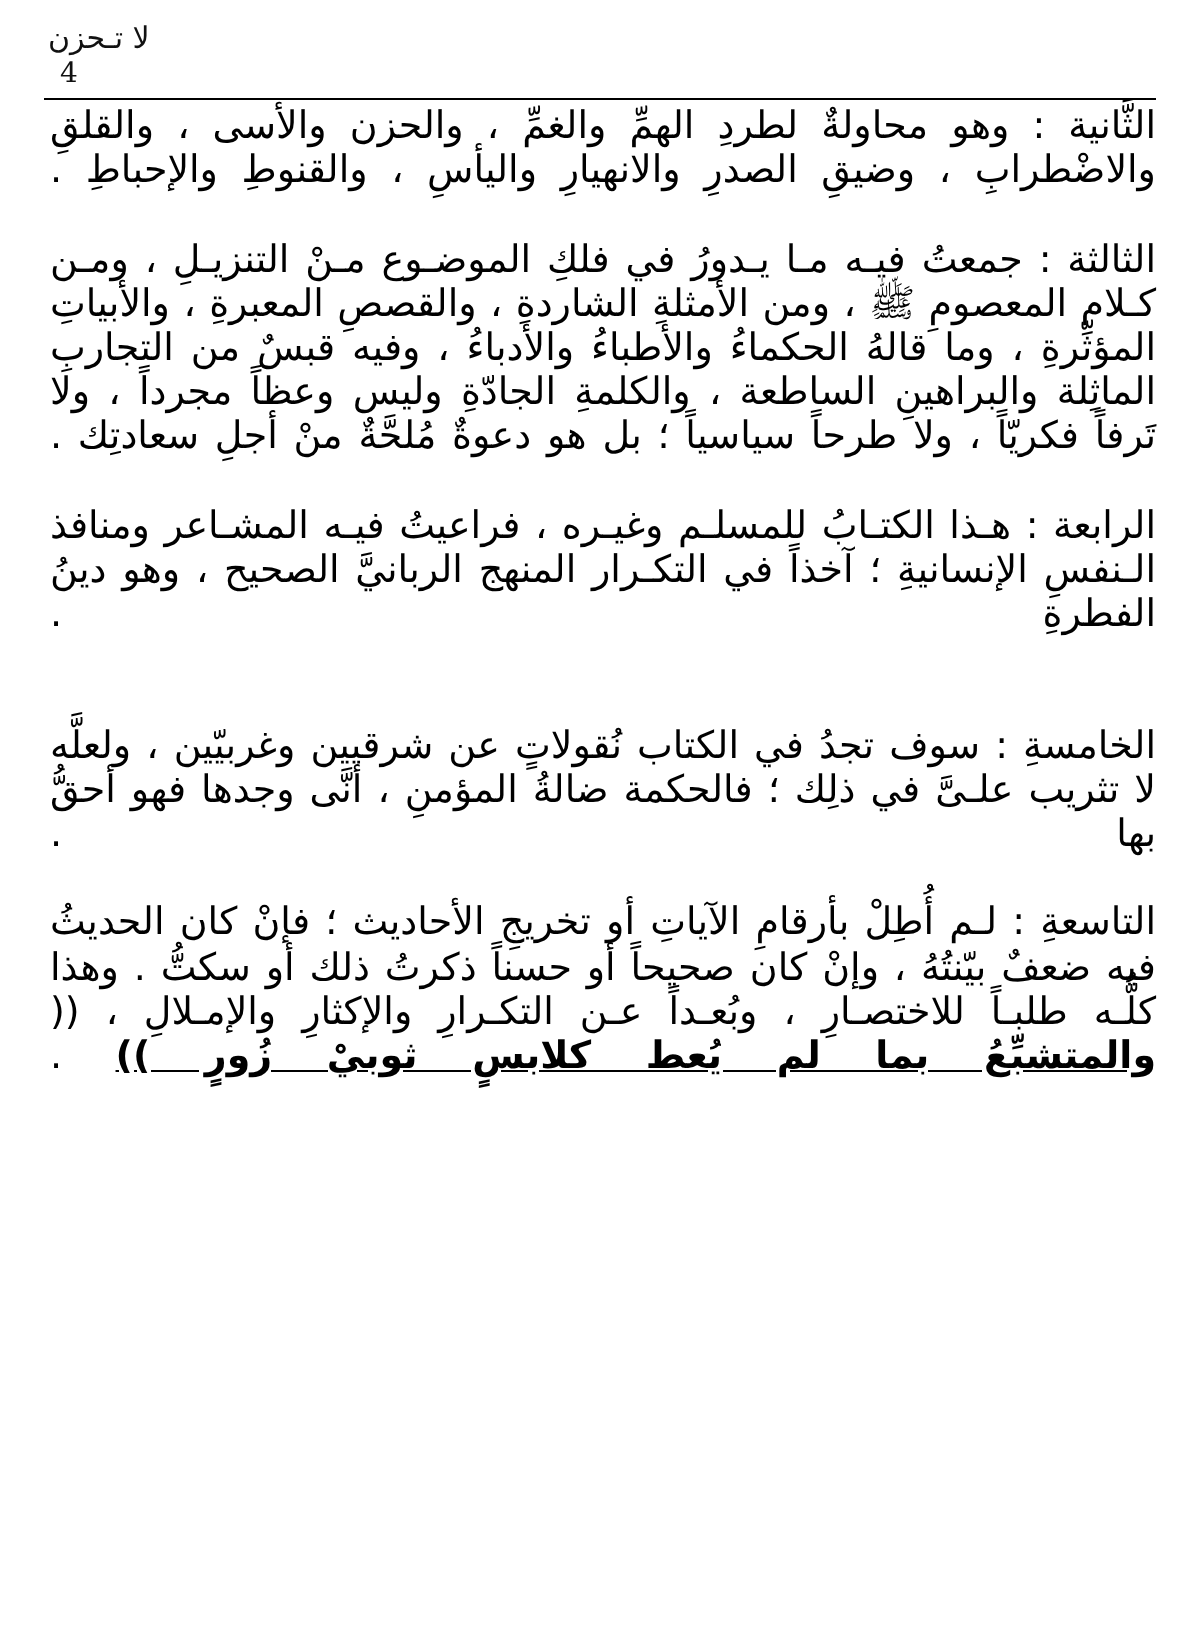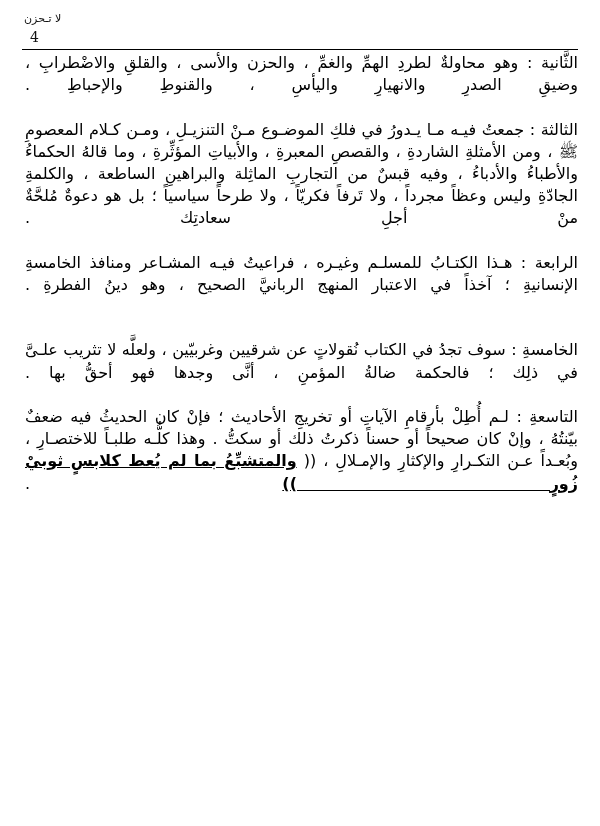--- a/index.html
+++ b/index.html
@@ -25,21 +25,21 @@
     position: relative;
     background: #fff;
   }
 
   
   .header-zone {
     padding: 10px 24px 0 24px;
     text-align: left;      
   }
   .running-title {
-    font-size: 11px;
+    font-size: 15px;
     line-height: 18px;
     letter-spacing: 0.5px;
     direction: rtl;
     text-align: left;
     unicode-bidi: isolate;
     color: #111;
   }
   .folio {
     font-size: 14px;
     line-height: 19px;
@@ -58,21 +58,21 @@
 
   
   .body-zone {
     padding: 2px 22px 0 25px;
     direction: rtl;
   }
 
   p.para {
     margin: 0;
     padding: 0;
-    font-size: 16px;
+    font-size: 19px;
     line-height: 22.2px;
     text-align: justify;
     text-justify: inter-word;
     direction: rtl;
     unicode-bidi: plaintext;
     word-spacing: 0.4px;
   }
   p.para.gap-after  { margin-bottom: 21px; }
 
   .hadith-bold {
@@ -98,21 +98,21 @@
   </div>
 
   <hr class="rule">
 
   <div class="body-zone">
 
     <p class="para">الثَّانية : وهو محاولةٌ لطردِ الهمِّ والغمِّ ، والحزن والأسى ، والقلقِ والاضْطرابِ ، وضيقِ الصدرِ والانهيارِ واليأسِ ، والقنوطِ والإحباطِ .</p>
 
     <p class="para">الثالثة : جمعتُ فيـه مـا يـدورُ في فلكِ الموضـوع مـنْ التنزيـلِ ، ومـن كـلام المعصومِ ﷺ ، ومن الأمثلةِ الشاردةِ ، والقصصِ المعبرةِ ، والأبياتِ المؤثِّرةِ ، وما قالهُ الحكماءُ والأطباءُ والأدباءُ ، وفيه قبسٌ من التجاربِ الماثِلة والبراهينِ الساطعة ، والكلمةِ الجادّةِ وليس وعظاً مجرداً ، ولا تَرفاً فكريّاً ، ولا طرحاً سياسياً ؛ بل هو دعوةٌ مُلحَّةٌ منْ أجلِ سعادتِك .</p>
 
-    <p class="para gap-after">الرابعة : هـذا الكتـابُ للمسلـم وغيـره ، فراعيتُ فيـه المشـاعر ومنافذ الخامسةِ الإنسانيةِ ؛ آخذاً في الاعتبار المنهج الربانيَّ الصحيح ، وهو دينُ الفطرةِ .</p>
+    <p class="para gap-after">الرابعة : هـذا الكتـابُ للمسلـم وغيـره ، فراعيتُ فيـه المشـاعر ومنافذ الـنفسِ الإنسانيةِ ؛ آخذاً في التكـرار المنهج الربانيَّ الصحيح ، وهو دينُ الفطرةِ .</p>
 
     <p class="para">الخامسةِ : سوف تجدُ في الكتاب نُقولاتٍ عن شرقيين وغربيّين ، ولعلَّه لا تثريب علـىَّ في ذلِك ؛ فالحكمة ضالةُ المؤمنِ ، أنَّى وجدها فهو أحقُّ بها .</p>
 
 
 
 
     <p class="para"><span>التاسعةِ :  لـم أُطِلْ بأرقامِ الآياتِ أو تخريجِ الأحاديث ؛ فإنْ كان الحديثُ فيه ضعفٌ بيّنتُهُ ، وإنْ كان صحيحاً أو حسناً ذكرتُ ذلك أو سكتُّ . وهذا كلُّـه طلبـاً للاختصـارِ ، وبُعـداً عـن التكـرارِ والإكثارِ والإمـلالِ ، (( </span><span class="hadith-bold">والمتشبِّعُ بما لم يُعط كلابسٍ ثوبيْ زُورٍ ))</span><span> .</span></p>
 
 
   </div>

